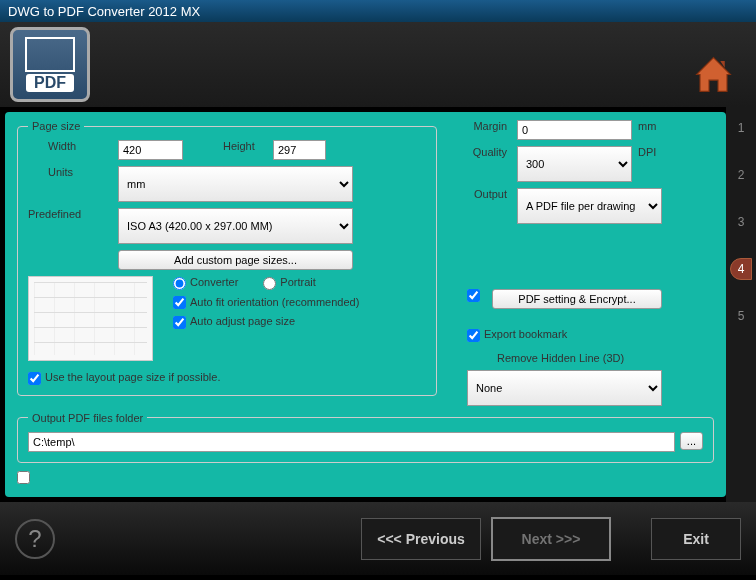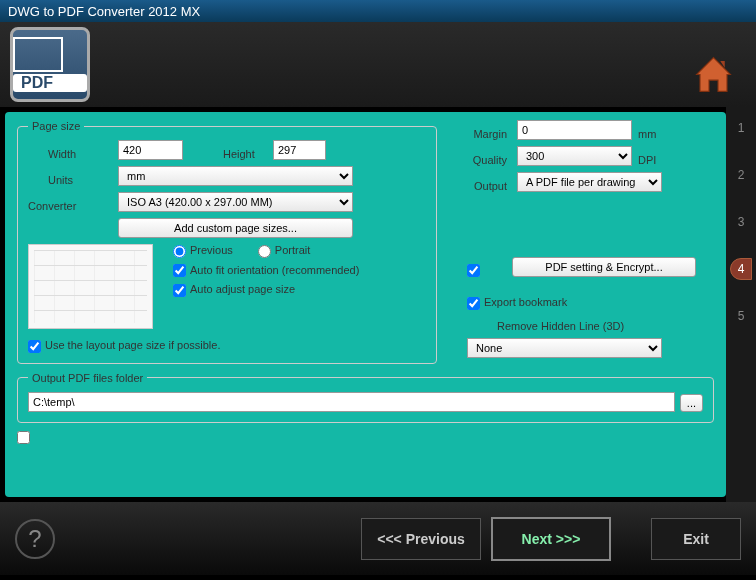--- a/index.html
+++ b/index.html
@@ -1,47 +1,47 @@
 <!DOCTYPE html>
 <html><head>
 <meta charset="utf-8">
 <style>
 * { box-sizing: border-box; margin: 0; padding: 0; font-family: Tahoma, Arial, sans-serif; }
 body { background: #000; width: 756px; height: 580px; overflow: hidden; position: relative; }
 .titlebar { height: 22px; background: linear-gradient(to bottom, #1a5a8a, #0a3a5a); color: #fff; font-family: "Courier New", monospace; font-size: 13px; padding: 3px 8px; display: flex; align-items: center; }
 .header { height: 85px; background: linear-gradient(to bottom, #2a2a2a, #1a1a1a); display: flex; align-items: center; padding: 5px 10px; position: relative; }
-.pdf-logo { width: 80px; height: 75px; background: linear-gradient(to bottom, #4a6a8a, #2a4a6a); border-radius: 8px; display: flex; flex-direction: column; justify-content: center; border: 3px solid #aaa; }
+.pdf-logo { width: 80px; height: 75px; background: linear-gradient(to bottom, #4a6a8a, #2a4a6a); border-radius: 8px; display: flex; flex-direction: column; align-items: center; justify-content: center; border: 3px solid #aaa; }
 .pdf-logo-top { width: 50px; height: 35px; border: 2px solid #fff; position: relative; }
 .pdf-logo-txt { background: #fff; color: #2a4a6a; font-weight: bold; font-size: 16px; padding: 0 8px; border-radius: 3px; margin-top: 2px; }
 .header-text { margin-left: 15px; color: #ccc; font-family: "Courier New", monospace; font-size: 13px; line-height: 1.5; }
 .home-icon { position: absolute; right: 20px; top: 30px; width: 45px; height: 45px; }
 .home-icon svg { width: 100%; height: 100%; }
 .main-area { display: flex; height: 395px; }
 .form-panel { flex: 1; background: #14b8a6; margin: 5px 0 5px 5px; border-radius: 4px; padding: 8px 12px; font-size: 11px; color: #333; position: relative; }
 .step-bar { width: 30px; background: #1a1a1a; display: flex; flex-direction: column; align-items: center; padding-top: 10px; gap: 25px; }
 .step-num { width: 22px; height: 22px; color: #888; font-size: 12px; display: flex; align-items: center; justify-content: center; border-radius: 11px 0 0 11px; }
 .step-num.active { background: #8a3a2a; color: #fff; border: 1px solid #aa5a3a; }
-.row { display: flex; align-items: flex-end; margin-bottom: 6px; }
+.row { display: flex; align-items: flex-start; margin-bottom: 6px; }
 .cols { display: flex; }
 .left-col { width: 420px; }
 .right-col { flex: 1; padding-left: 30px; }
 .lbl { width: 70px; }
 .lbl-sm { width: 50px; text-align: right; padding-right: 10px; }
 input[type="text"] { border: 1px solid #999; padding: 2px 4px; font-size: 11px; height: 20px; }
-select { border: 1px solid #999; padding: 1px 4px; font-size: 11px; height: 20px; background: linear-gradient(to bottom, #fff, #e8e8e8); }
+select { border: 1px solid #999; padding: 1px 4px; font-size: 11px; height: 36px; background: linear-gradient(to bottom, #fff, #e8e8e8); }
 .btn { border: 1px solid #999; background: linear-gradient(to bottom, #fff, #e8e8e8); padding: 3px 10px; font-size: 11px; border-radius: 3px; cursor: pointer; }
 .preview { width: 125px; height: 85px; border: 1px solid #ccc; background: #f8f8f8; display: inline-block; position: relative; overflow: hidden; }
 .preview::before { content: ""; position: absolute; inset: 5px; background: repeating-linear-gradient(to bottom, #ddd 0, #ddd 1px, transparent 1px, transparent 15px), repeating-linear-gradient(to right, #eee 0, #eee 1px, transparent 1px, transparent 20px); }
 input[type="checkbox"], input[type="radio"] { vertical-align: middle; margin-right: 4px; }
 fieldset { border: 1px solid #ccc; border-radius: 4px; padding: 8px 10px 4px; margin-bottom: 8px; }
 legend { font-size: 11px; padding: 0 4px; }
 .footer { height: 73px; background: linear-gradient(to bottom, #2a2a2a, #0a0a0a); display: flex; align-items: center; padding: 0 15px; }
 .help-btn { width: 40px; height: 40px; border: 2px solid #555; border-radius: 50%; color: #888; font-size: 24px; display: flex; align-items: center; justify-content: center; cursor: pointer; }
 .nav-btn { border: 1px solid #555; background: #1a1a1a; color: #ccc; padding: 12px 14px; font-size: 14px; font-weight: bold; cursor: pointer; margin-left: 10px; min-width: 120px; }
-.nav-btn.primary { border: 2px solid #888; color: #86efac; }
+.nav-btn.primary { border: 2px solid #888; color: #737373; }
 .spacer { flex: 1; }
 .unit-txt { margin-left: 6px; }
 </style>
 </head>
 <body>
 
 <div class="titlebar">
   <span>DWG to PDF Converter 2012 MX</span>
 </div>
 
@@ -68,32 +68,32 @@
             <span class="lbl" style="margin-left:20px">Width</span>
             <input type="text" style="width: 65px;" value="420">
             <span class="lbl" style="margin-left:40px;width:50px">Height</span>
             <input type="text" style="width: 53px;" value="297">
           </div>
           <div class="row">
             <span class="lbl" style="margin-left:20px">Units</span>
             <select style="width:235px"><option>mm</option></select>
           </div>
           <div class="row">
-            <span class="lbl" style="margin-left:0;width:90px">Converter</span>
+            <span class="lbl" style="margin-left:0;width:90px">Predefined</span>
             <select style="width:235px"><option>ISO A3 (420.00 x 297.00 MM)</option></select>
           </div>
           <div class="row">
             <span style="width:90px"></span>
             <button class="btn" style="width:235px">Add custom page sizes...</button>
           </div>
           <div class="row" style="align-items:flex-start;margin-top:6px">
             <div class="preview"></div>
             <div style="margin-left:20px">
               <div class="row">
-                <label><input type="radio" name="orient" checked="" style=""><span>Previous</span></label>
+                <label><input type="radio" name="orient" checked="" style=""><span>Converter</span></label>
                 <label style="margin-left:25px"><input type="radio" name="orient" style=""><span>Portrait</span></label>
               </div>
               <div class="row">
                   <label><input type="checkbox" checked="" style=""><span>Auto fit orientation (recommended)</span></label>
                 </div>
               <div class="row" style="margin-top:3px">
                   <label><input type="checkbox" checked="" style=""><span>Auto adjust page size</span></label>
                 </div>
             </div>
           </div>
@@ -112,21 +112,21 @@
           <span class="lbl-sm">Quality</span>
           <select style="width:115px"><option>300</option></select>
           <span class="unit-txt">DPI</span>
         </div>
         <div class="row">
           <span class="lbl-sm">Output</span>
           <select style="width:145px"><option>A PDF file per drawing</option></select>
         </div>
         <div class="row" style="margin-top:65px">
           <input type="checkbox" checked="" style="">
-          <button class="btn" style="width:184px;margin-left:28px">PDF setting &amp; Encrypt...</button>
+          <button class="btn" style="width:170px;margin-left:8px">PDF setting &amp; Encrypt...</button>
         </div>
         <div class="row" style="margin-top:19px">
             <label><input type="checkbox" checked="" style=""><span>Export bookmark</span></label>
           </div>
         <div class="row" style="margin-top:10px;margin-left:30px">
             <span>Remove Hidden Line (3D)</span>
           </div>
         <div class="row" style="margin-left:0">
           <select style="width:195px"><option>None</option></select>
         </div>

